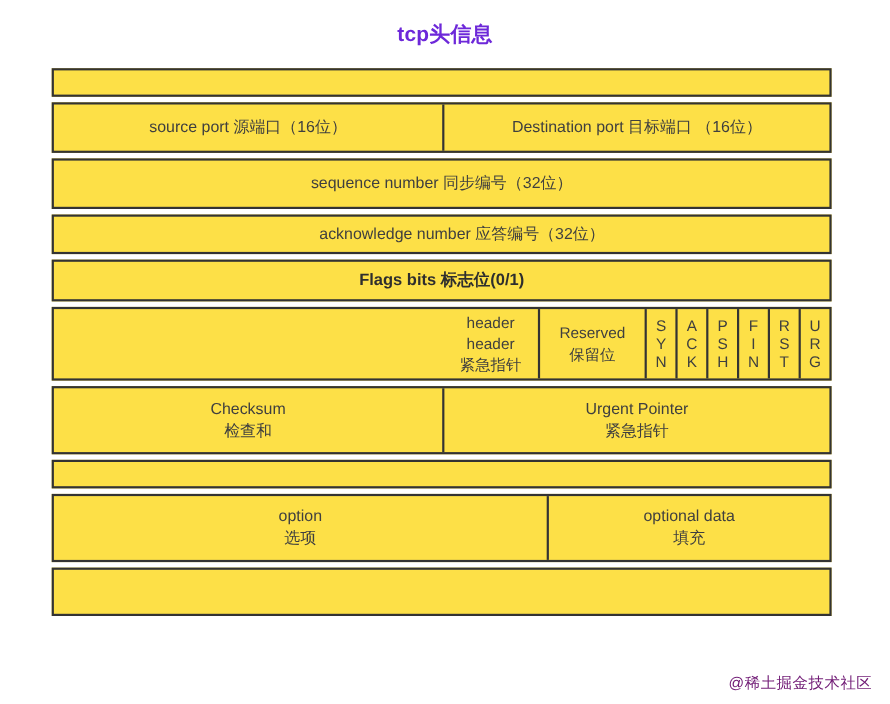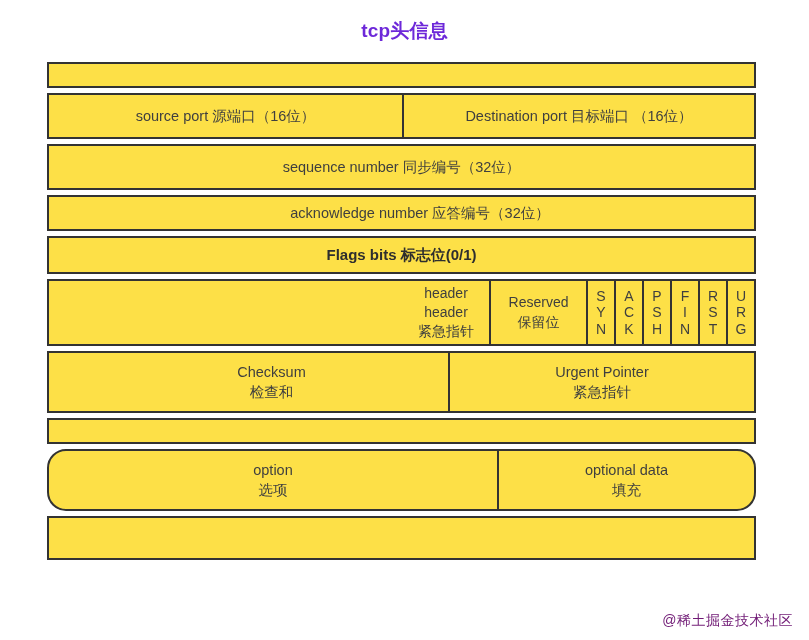--- a/index.html
+++ b/index.html
@@ -81,25 +81,25 @@
   .row-flags .c-hdrlen   { width: 86px; font-size: 14px; }
   .row-flags .c-reserved { width: 97px; font-size: 14px; }
   .row-flags .c-flag {
     width: 28px;
     font-size: 14px;
     line-height: 1.18;
     letter-spacing: 0;
   }
   .row-flags .c-window { flex: 1; }
 
-  .row-checksum { height: 62px; padding-left: 46px; }
+  .row-checksum { height: 62px; }
   .row-checksum .c-left  { width: 353px; }
   .row-checksum .c-right { flex: 1; }
 
-  .row-option { height: 62px; border-radius: 19px; }
+  .row-option { height: 62px; }
   .row-option .c-left  { width: 448px; }
   .row-option .c-right { flex: 1; align-items: center; }
 
   .row-tail { height: 44px; }
 
   .flagchar { display: block; }
 
   .watermark {
     position: absolute;
     right: 16px;

